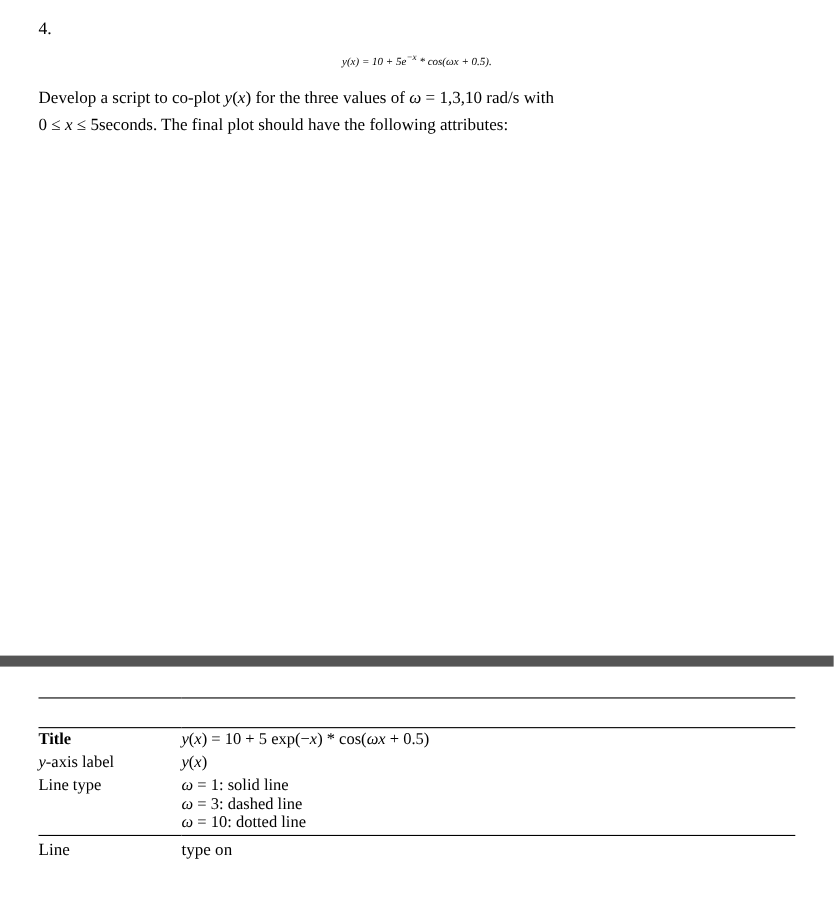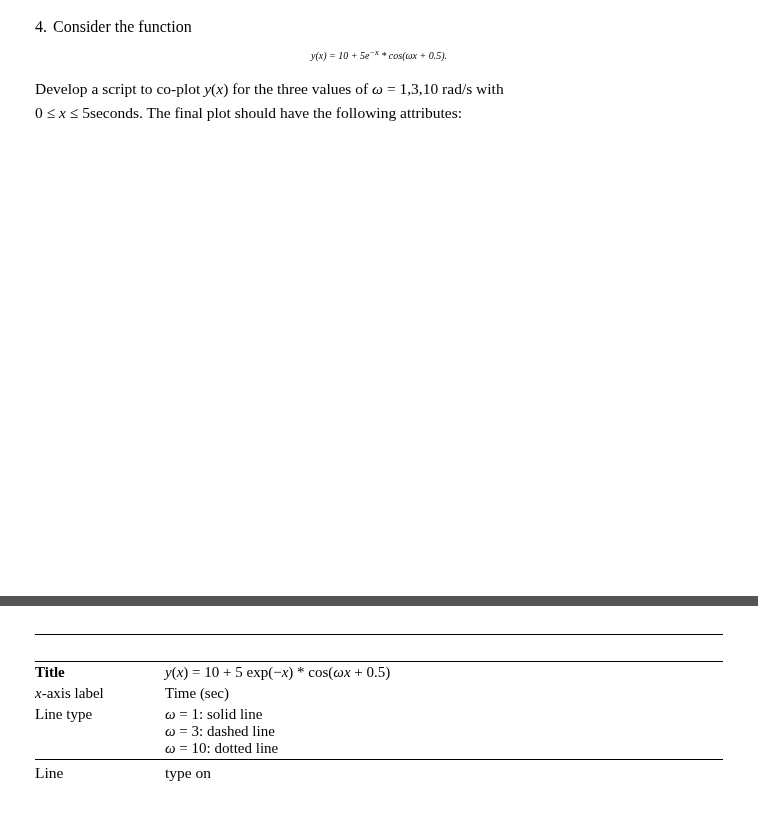--- a/index.html
+++ b/index.html
@@ -117,21 +117,20 @@
   </style>
 </head>
 <body>
 
 <div class="page">
 
   <div class="top-section">
 
     <div class="question-header">
       <span class="question-number">4.</span>
-      <span class="consider-text">Consider the function</span>
     </div>
 
     <div class="function-line">
       <span class="function-formula">
         <i>y</i>(<i>x</i>) = 10 + 5<i>e</i><sup>−<i>x</i></sup> * <i>cos</i>(<i>ωx</i> + 0.5).
       </span>
     </div>
 
     <div class="description-text">
       <span>
@@ -158,25 +157,25 @@
       </thead>
       <tbody>
 
         <tr>
           <td class="col-attr"><b>Title</b></td>
           <td class="col-val">
             <i>y</i>(<i>x</i>) = 10 + 5 exp(−<i>x</i>) * cos(<i>ωx</i> + 0.5)
           </td>
         </tr>
 
+
         <tr>
-          <td class="col-attr"><i>x</i>-axis label</td>
-          <td class="col-val">Time (sec)</td>
+          <td class="col-attr"><i>y</i>-axis label</td>
+          <td class="col-val"><i>y</i>(<i>x</i>)</td>
         </tr>
-
 
         <tr>
           <td class="col-attr">Line type</td>
           <td class="col-val">
             <span><i>ω</i> = 1: solid line</span><br>
             <span><i>ω</i> = 3: dashed line</span><br>
             <span><i>ω</i> = 10: dotted line</span>
           </td>
         </tr>
       </tbody>

